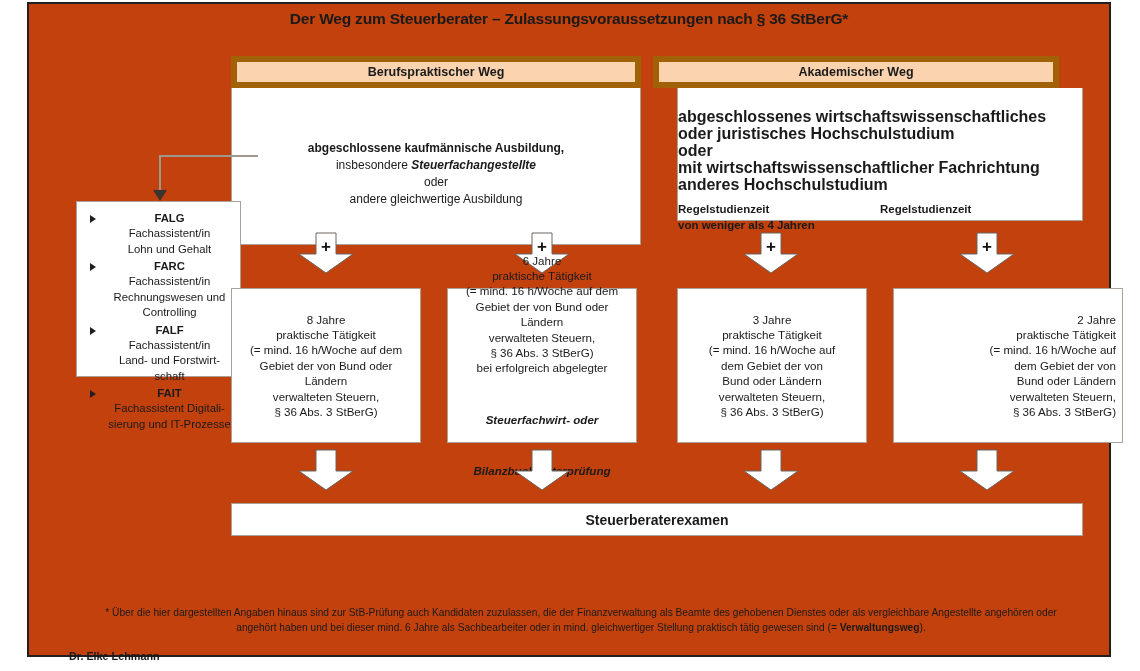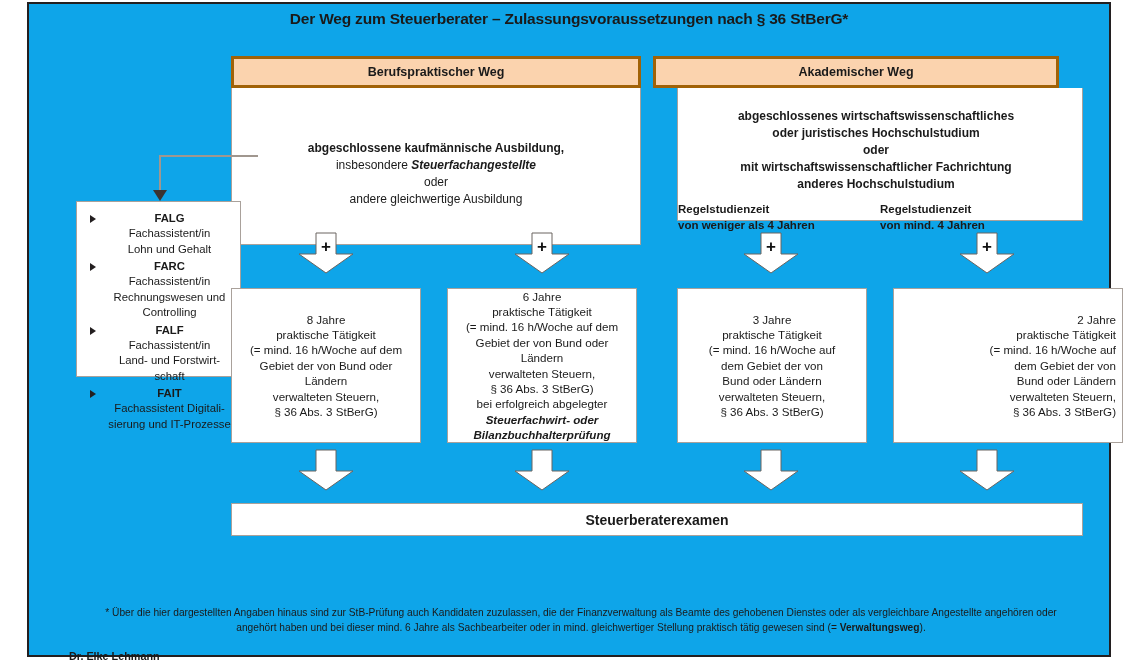--- a/index.html
+++ b/index.html
@@ -16,58 +16,58 @@
     overflow: hidden;
   }
 
   
   #frame {
     position: absolute;
     left: 27px;
     top: 2px;
     width: 1084px;
     height: 655px;
-    background: #0ea5e9;
+    background: #c2410c;
     border: 2px solid #231f20;
     box-sizing: border-box;
   }
 
   
   .box {
     position: absolute;
     background: #ffffff;
     border: 1px solid #a9a19b;
     box-sizing: border-box;
   }
   .ctr {
     display: flex;
     align-items: center;
     justify-content: center;
     text-align: center;
   }
   .b { font-weight: bold; }
-  .bi { font-weight: bold; font-style: italic; }
+  .bi { font-weight: bold; font-style: italic; margin-top: 36px; }
 
   
   #title {
     position: absolute;
     left: 0;
     top: 6px;
     width: 1080px;
     text-align: center;
     font-size: 15.5px;
     font-weight: bold;
     letter-spacing: -0.2px;
   }
 
   
   .colhead {
     position: absolute;
     background: #fbd3ae;
-    border: 3px solid #a16207;
+    border: 6px solid #a16207;
     box-sizing: border-box;
     height: 32px;
     font-size: 12.5px;
     font-weight: bold;
     display: flex;
     align-items: center;
     justify-content: center;
     text-align: center;
   }
 
@@ -86,22 +86,21 @@
     top: 52px;
     text-align: center;
     font-size: 12px;
     line-height: 17px;
   }
 
   .ak-text {
     position: absolute;
     left: 0; right: 8px;
     top: 20px;
-    text-align: center;
-    font-size: 12px;
+    font-size: 16px;
     line-height: 17px;
     font-weight: bold;
   }
   .ak-sub {
     position: absolute;
     top: 113px;
     width: 50%;
     text-align: left;
     font-size: 11.5px;
     font-weight: bold;
@@ -253,21 +252,20 @@
       <div>oder</div>
       <div>mit wirtschaftswissenschaftlicher Fachrichtung</div>
       <div>anderes Hochschulstudium</div>
     </div>
     <div class="ak-sub" style="left:0;">
       <div>Regelstudienzeit</div>
       <div>von weniger als 4 Jahren</div>
     </div>
     <div class="ak-sub" style="left:50%;">
       <div>Regelstudienzeit</div>
-      <div>von mind. 4 Jahren</div>
     </div>
   </div>
 
   <div id="conn-h"></div>
   <div id="conn-v"></div>
   <div id="conn-arrow"></div>
 
   <div class="box" id="sidelist">
     <div class="fa-item">
       <div class="fa-code"><span class="tri"></span><span>FALG</span></div>

